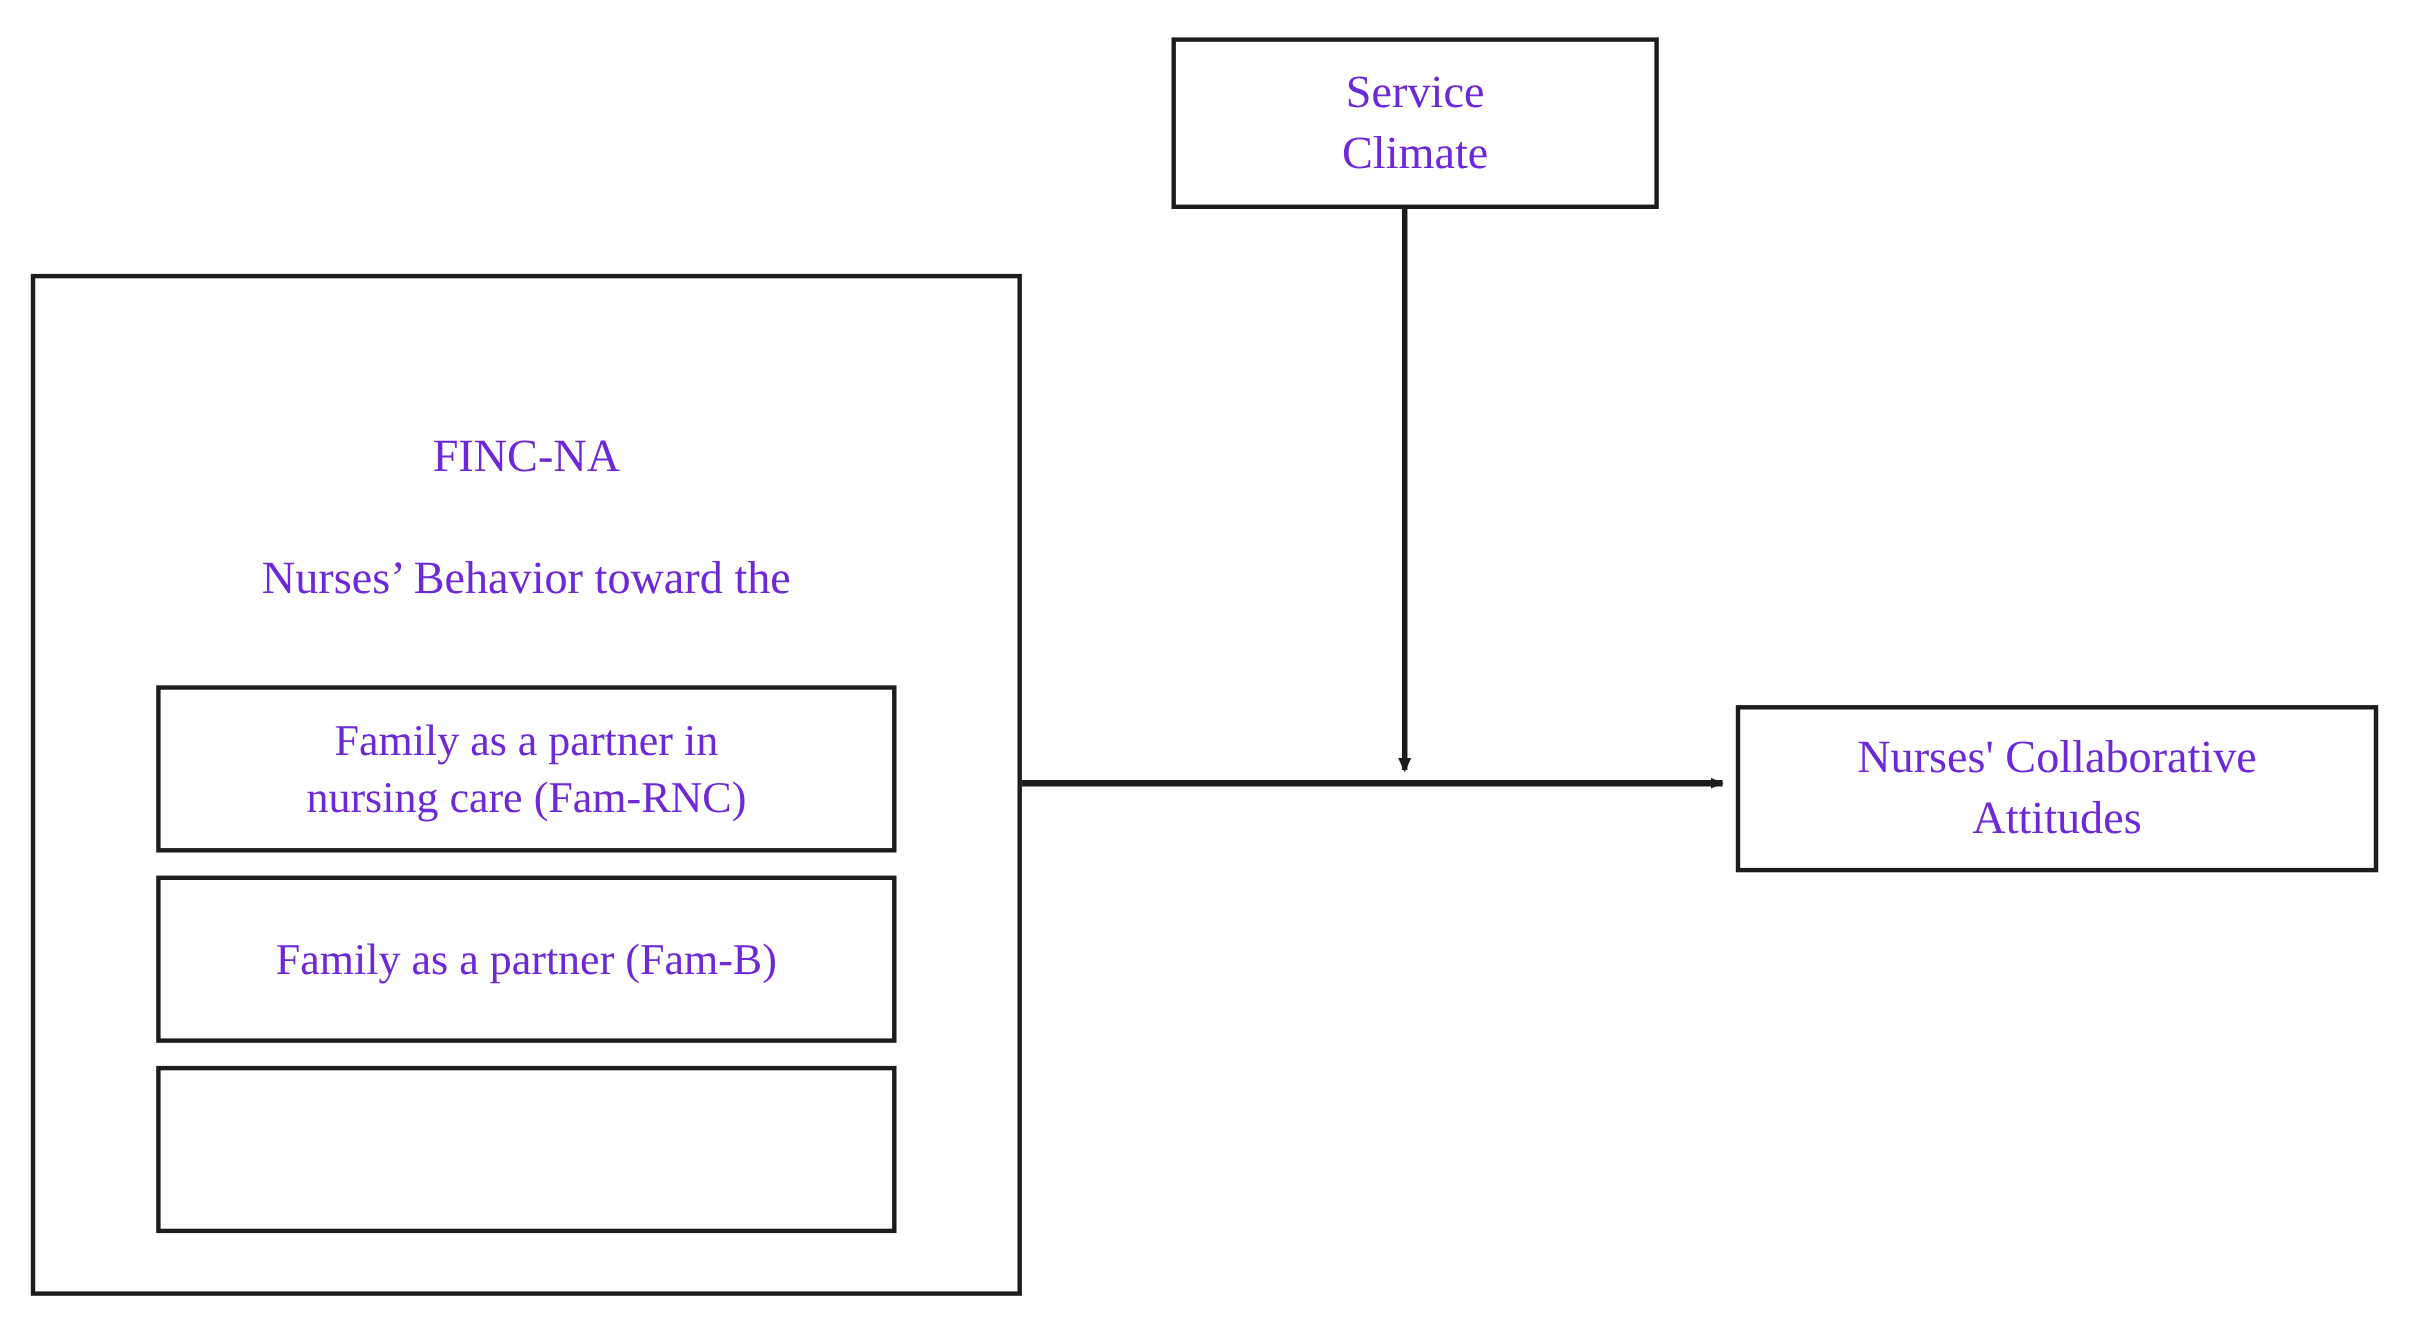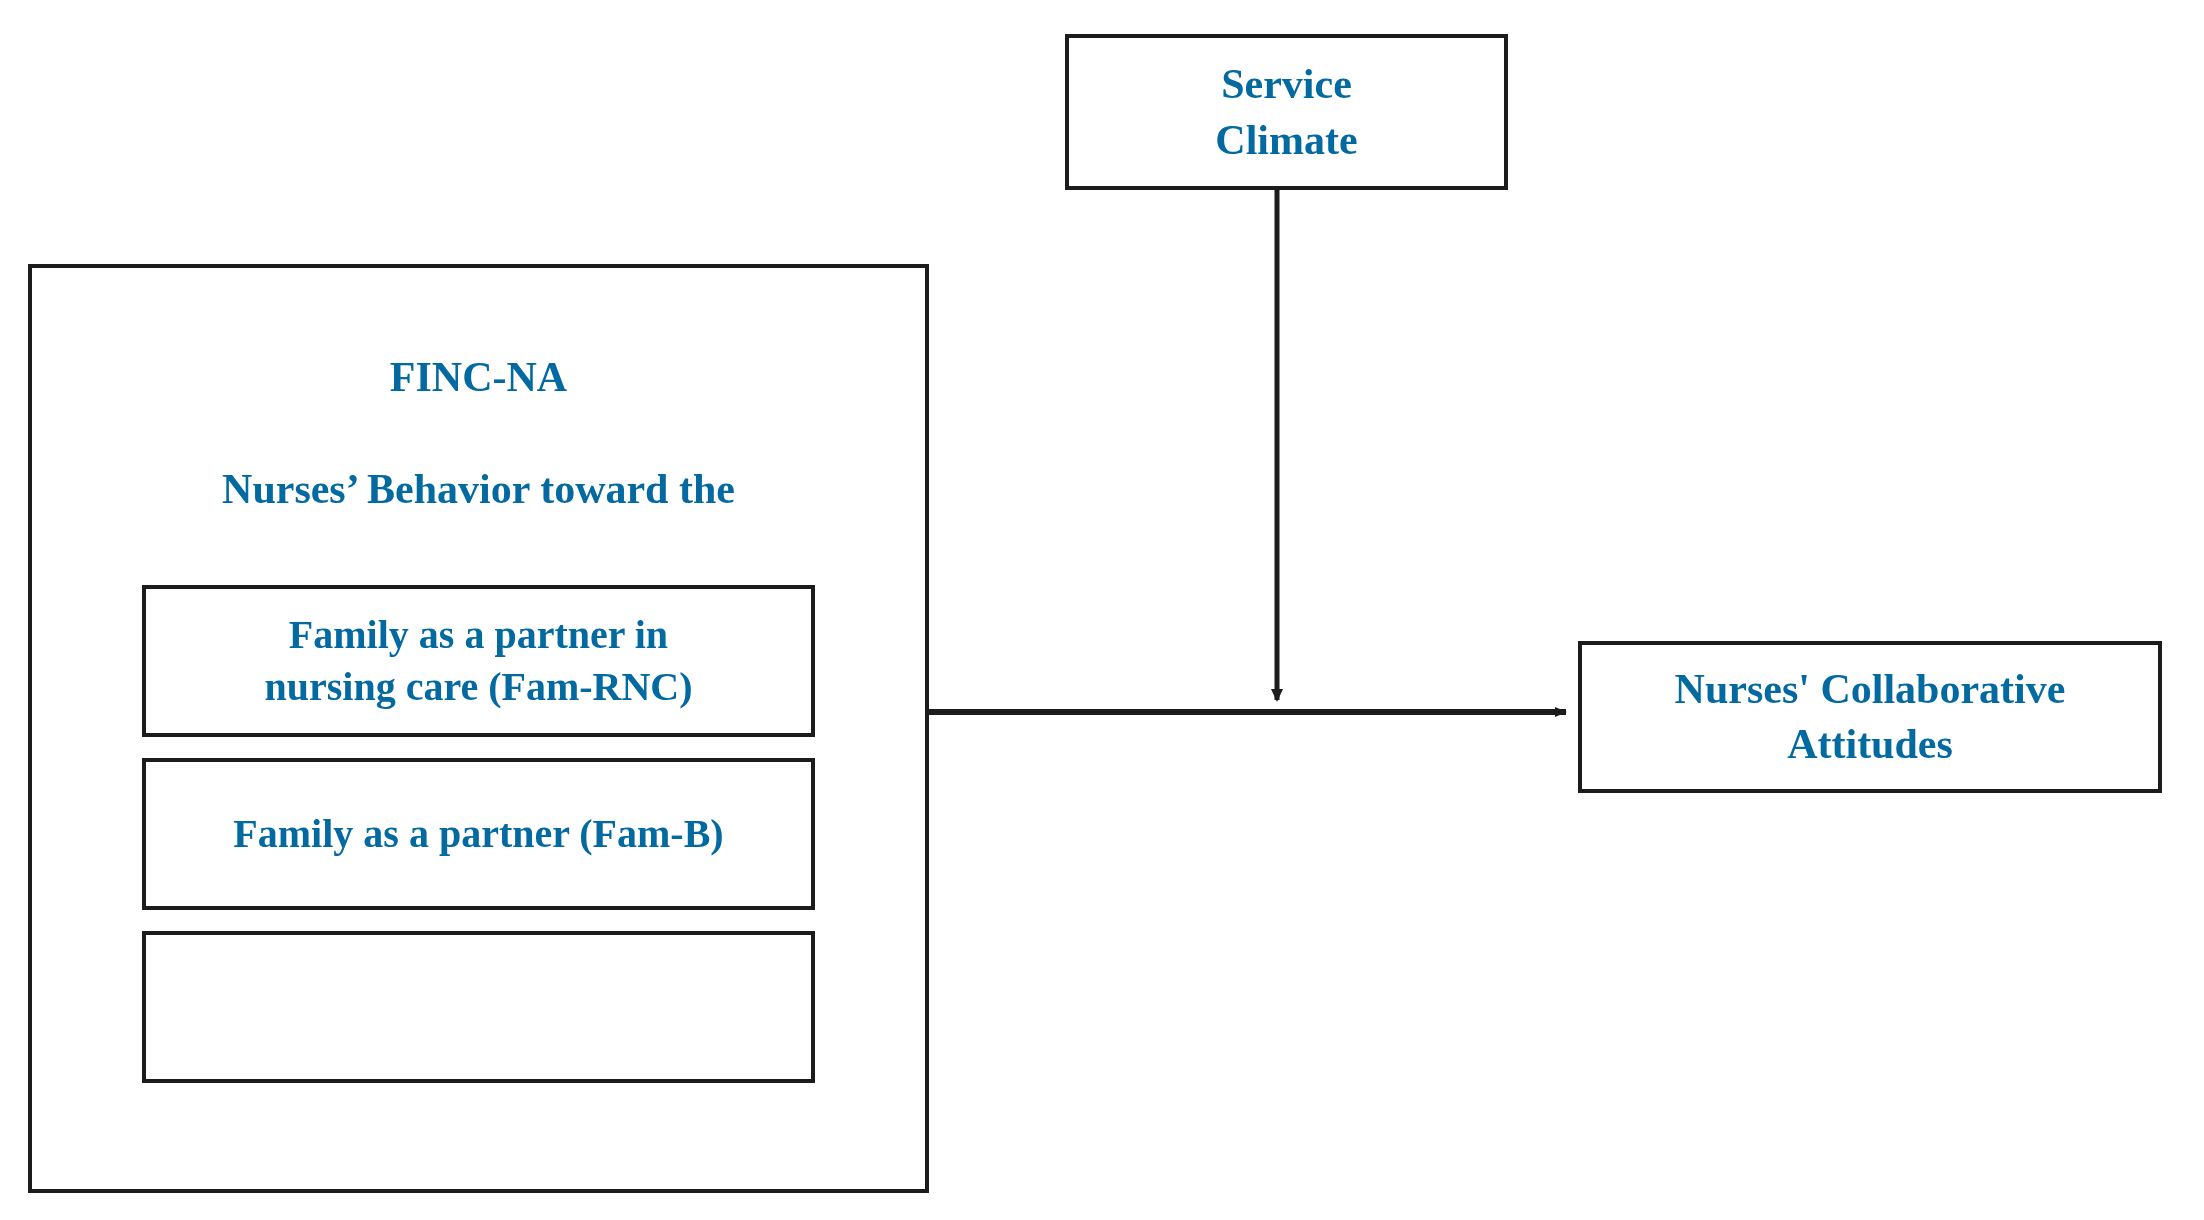--- a/index.html
+++ b/index.html
@@ -7,23 +7,22 @@
     margin: 0;
     padding: 0;
     background: #ffffff;
   }
   #canvas {
     position: relative;
     width: 2204px;
     height: 1220px;
     background: #ffffff;
     font-family: "Liberation Serif", "DejaVu Serif", serif;
-    color: #0369a1;
+    color: #6d28d9;
     overflow: hidden;
-    font-weight: bold;
   }
 
   
   .node {
     position: absolute;
     box-sizing: border-box;
     background: #ffffff;
     border: 4px solid #1c1c1c;
     display: flex;
     flex-direction: column;
@@ -33,24 +32,23 @@
     line-height: 1.28;
   }
 
   
   .container-node {
     left: 28px;
     top: 249px;
     width: 901px;
     height: 929px;
     border-width: 4px;
-    justify-content: flex-start;
+    justify-content: center;
     align-items: stretch;
-    padding: 0;
-    margin-top: 15px;
+    padding: 12px;
   }
 
   .container-header {
     margin-top: 26px;
     margin-bottom: 12px;
     padding: 0 10px;
     font-size: 42px;
     line-height: 1.33;
     text-align: center;
     white-space: pre-line;

